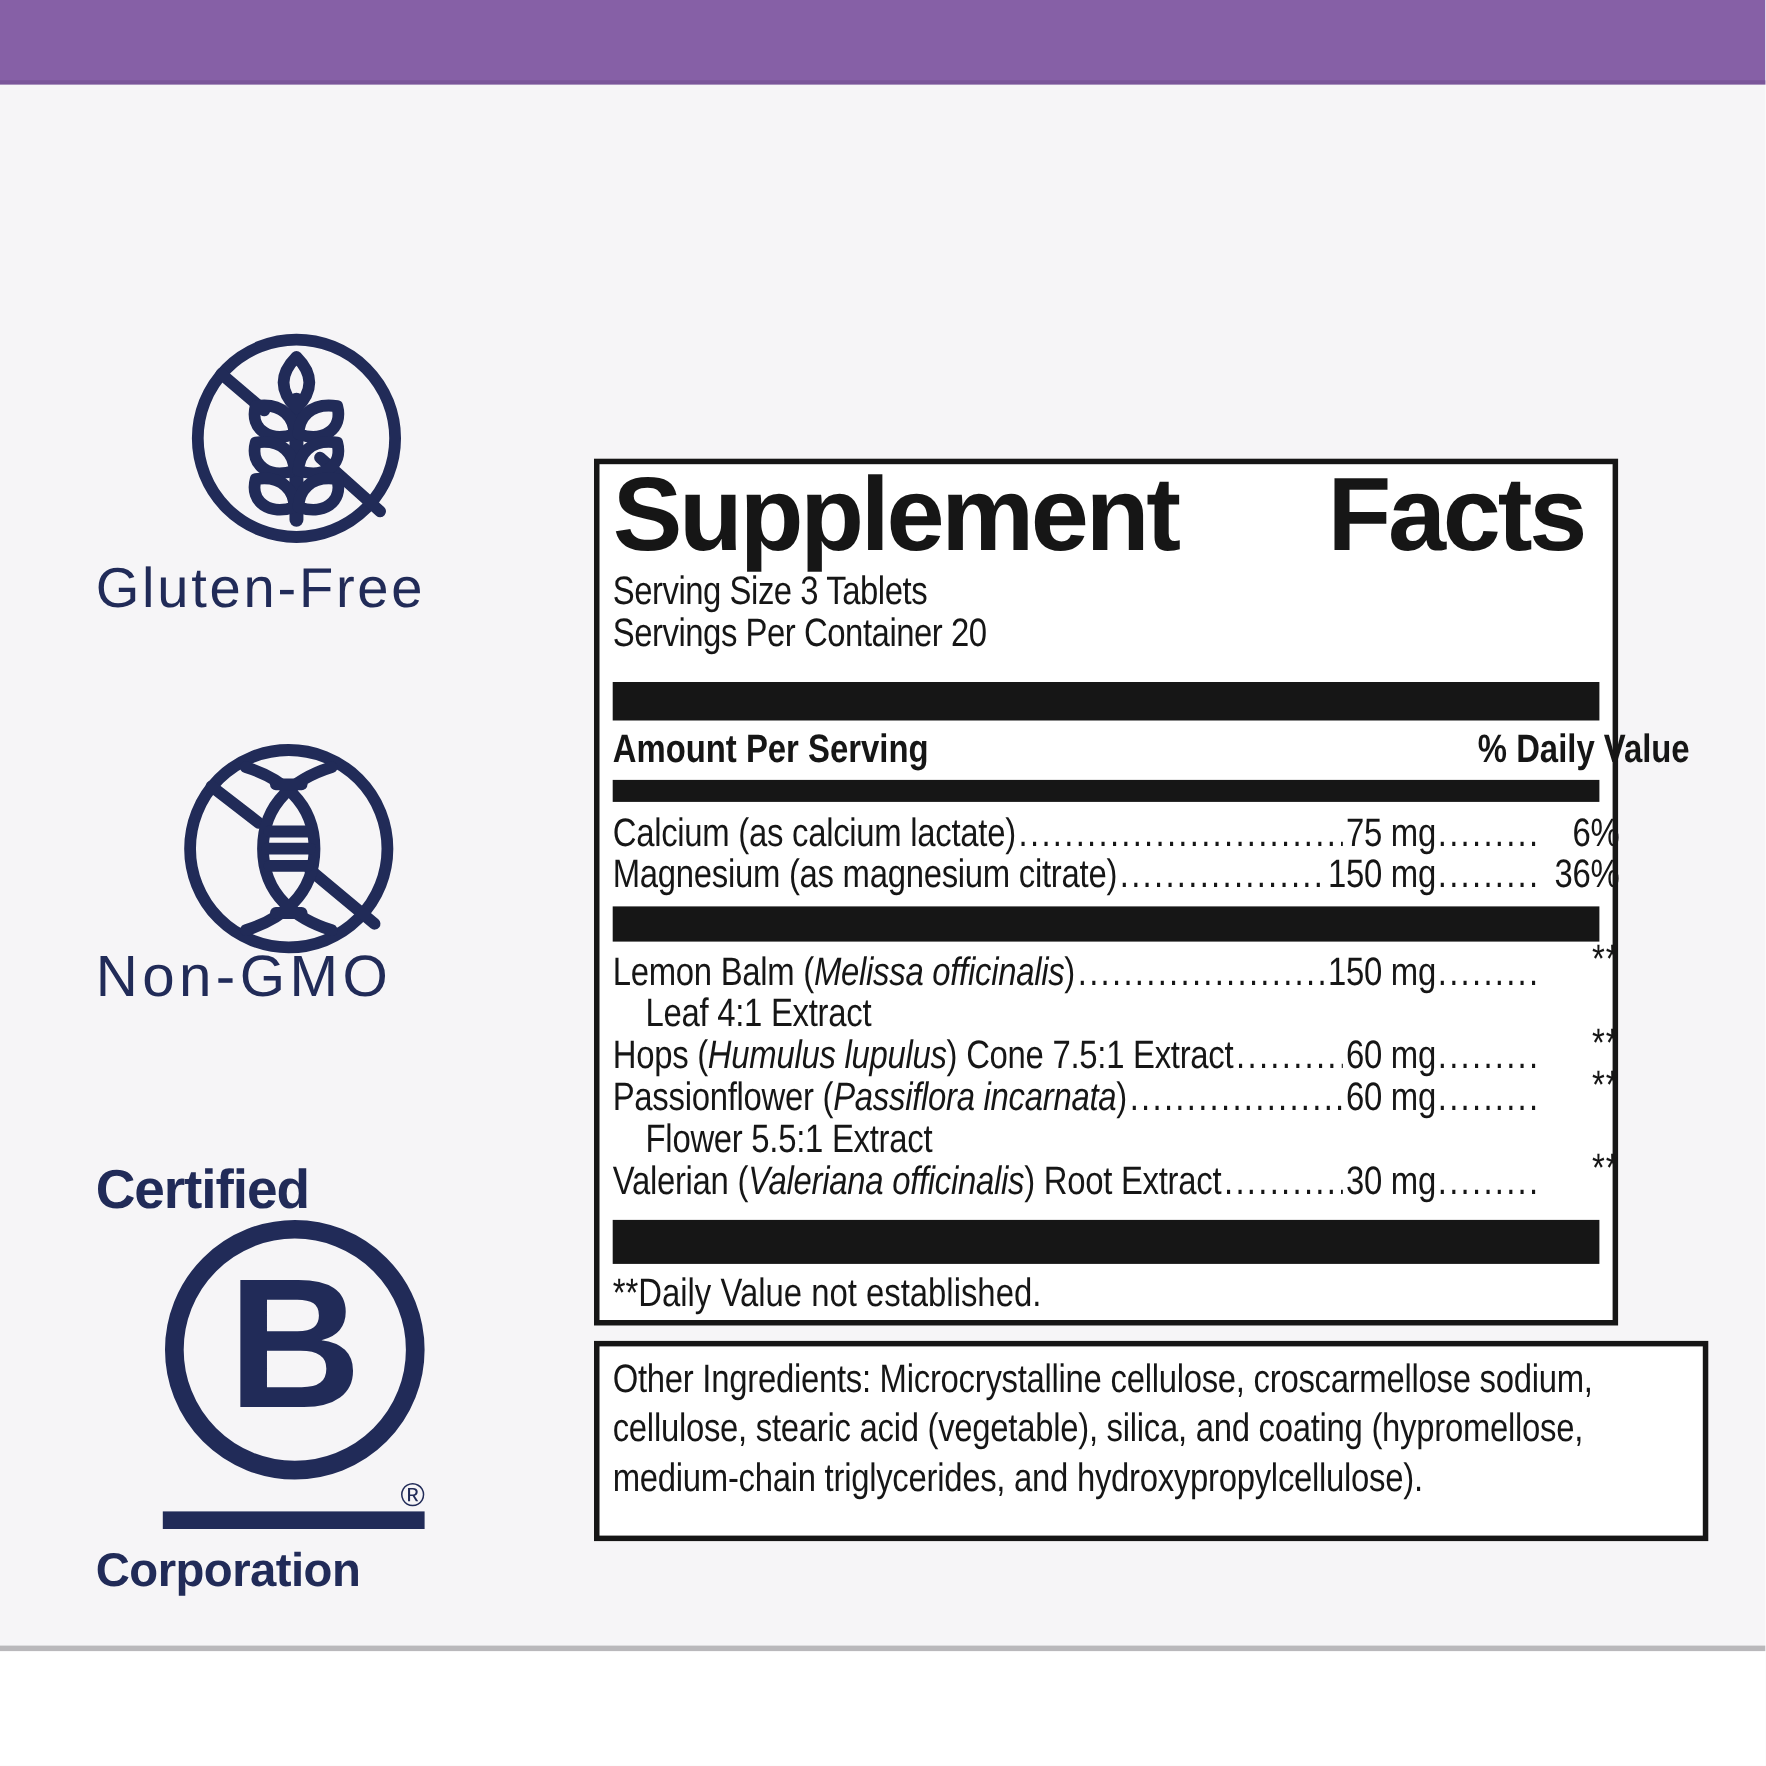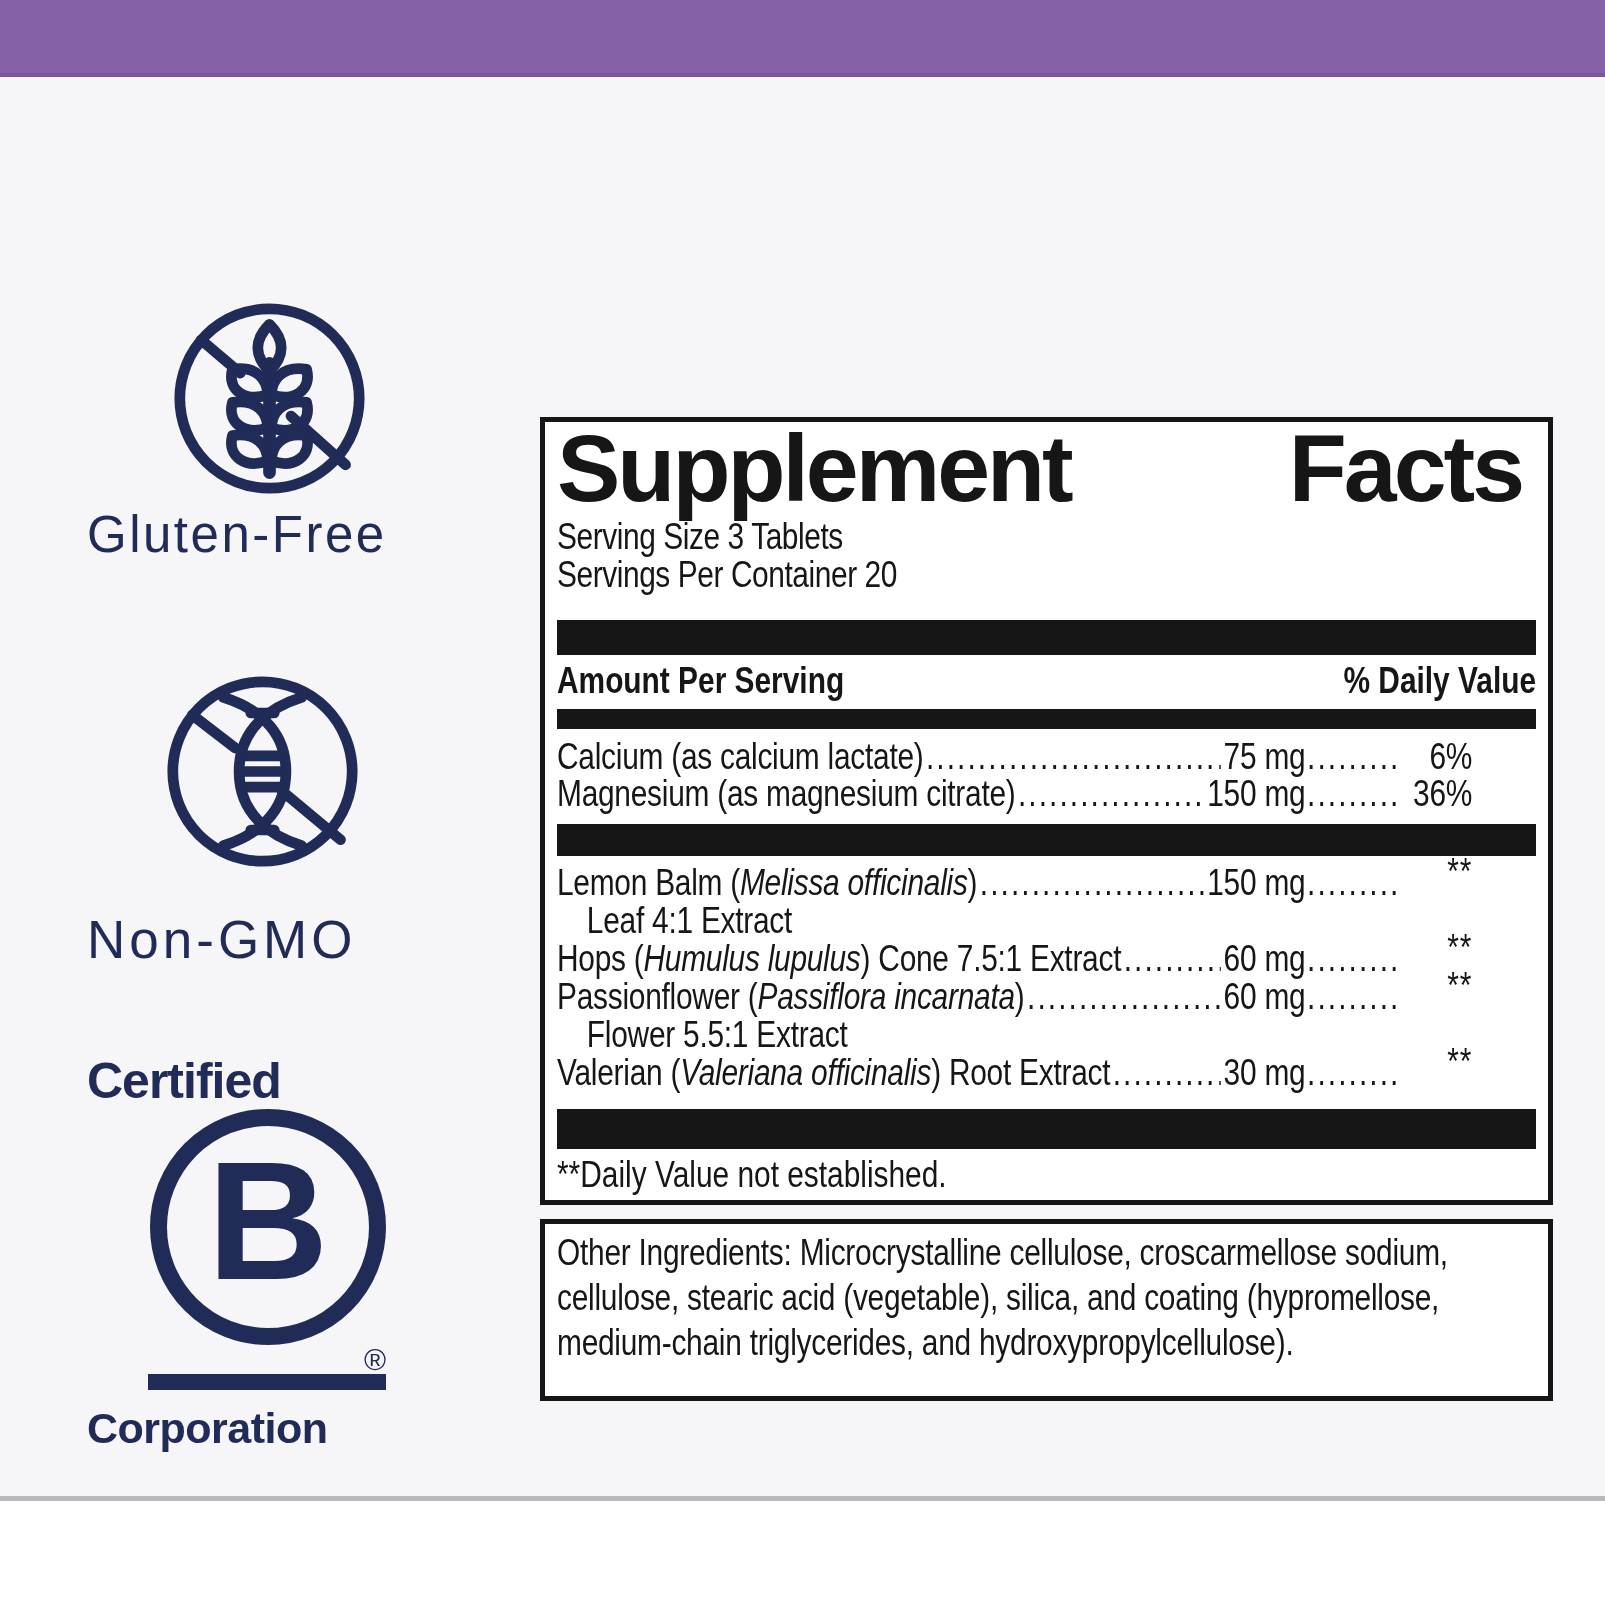--- a/index.html
+++ b/index.html
@@ -13,35 +13,35 @@
 
   
   .label-area { position:absolute; left:0; top:77px; width:1605px; height:1424px;
                 background:#f6f5f7; border-bottom:5px solid #b9b8bb; }
 
   
   .badge-icon { position:absolute; }
   .badge-label { position:absolute; left:87px; width:360px; text-align:left;
                  color:#212b58; }
   .gf-label  { top:428px; font-size:51px; letter-spacing:2.5px; }
-  .ng-label  { top:832px; font-size:53px; letter-spacing:4px; }
+  .ng-label  { top:780px; font-size:53px; letter-spacing:4px; }
   .cert-label{ top:960px; font-size:50px; font-weight:bold; letter-spacing:-1px;margin-top:15px; }
   .corp-label{ top:1327px; font-size:43px; font-weight:bold; letter-spacing:-0.5px; }
 
   .bcircle { position:absolute; left:150px; top:1032px; width:236px; height:236px;
              border:17px solid #212b58; border-radius:50%;
              display:flex; align-items:center; justify-content:center; }
   .bcircle .bletter { color:#212b58; font-size:168px; font-weight:bold; line-height:1;
                       transform:translateY(-6px); }
   .breg { position:absolute; left:364px; top:1266px; color:#212b58; font-size:30px; }
   .bbar { position:absolute; left:148px; top:1297px; width:238px; height:16px;
           background:#212b58; }
 
   
-  .sf-panel { position:absolute; left:540px; top:340px; width:1013px; height:788px;
+  .sf-panel { position:absolute; left:540px; top:340px; width:931px; height:788px;
               background:#ffffff; border:5px solid #161616; padding:4px 12px 0 12px;
               color:#161616; }
   .sf-title { display:flex; justify-content:space-between; padding-right:14px;
               font-size:95px; font-weight:bold; letter-spacing:-3px; line-height:84px;
               white-space:nowrap; }
   .squeeze { width:1180px; transform:scaleX(0.8297); transform-origin:left top; }
   .serving-block { margin-top:8px; }
   .serving-line { font-size:36px; line-height:38px; letter-spacing:-0.5px; white-space:nowrap; }
 
   .bar { background:#161616; width:100%; }

